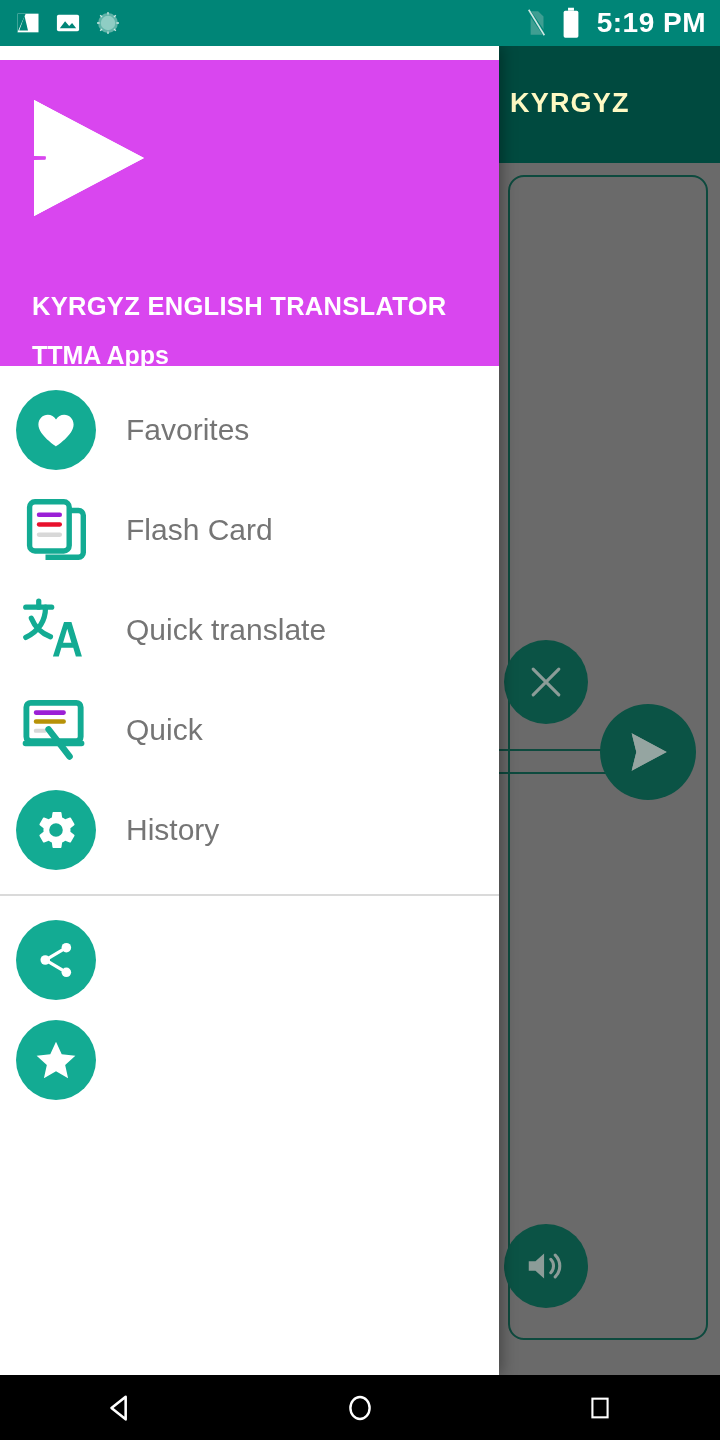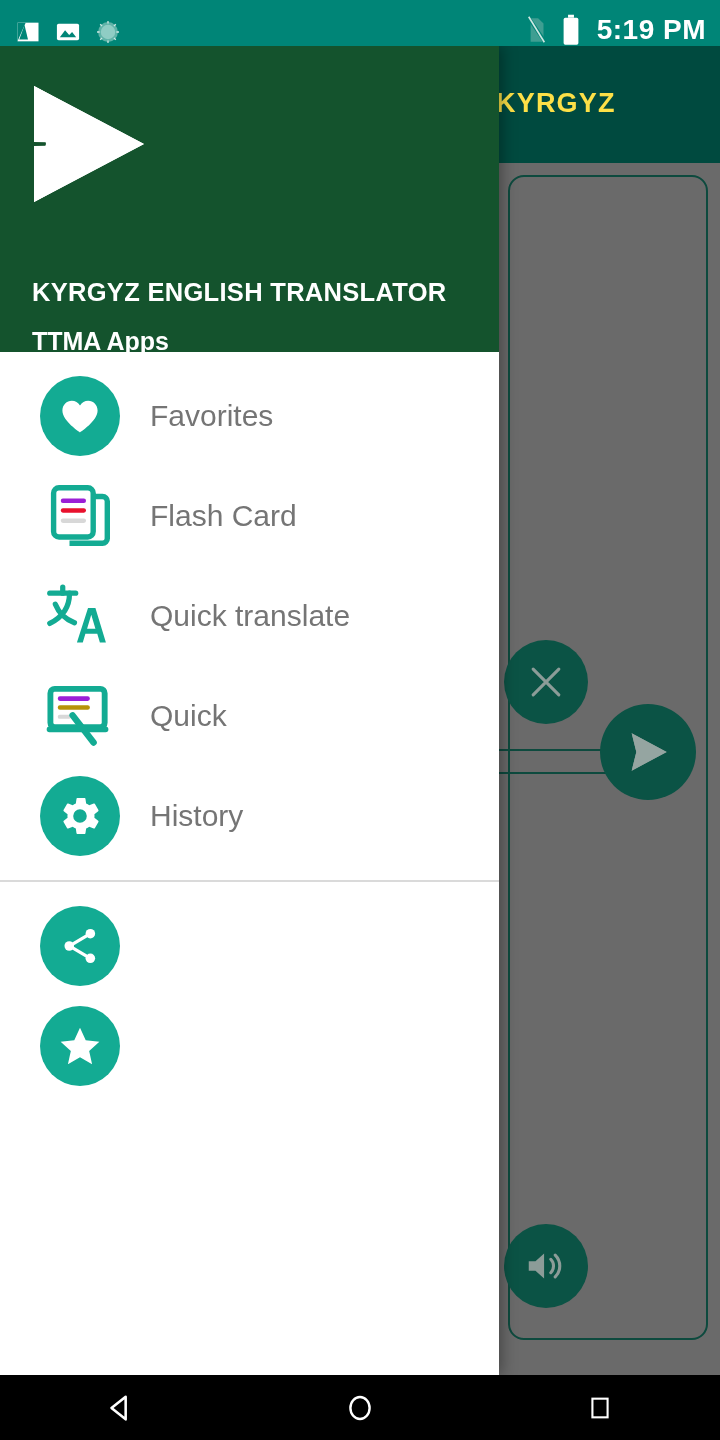--- a/index.html
+++ b/index.html
@@ -14,23 +14,23 @@
   
   #bg-activity {
     position:absolute; left:0; top:0; width:720px; height:1375px;
     background:#6a6a6a;
   }
   #bg-toolbar {
     position:absolute; left:0; top:46px; width:720px; height:117px;
     background:#004a3f;
   }
   #bg-toolbar-title {
-    position:absolute; left:496px; top:88px;
+    position:absolute; left:510px; top:88px;
     font-size:27px; font-weight:bold; letter-spacing:1.2px;
-    color:#fde047;
+    color:#fef9c3;
   }
   #bg-card {
     position:absolute; left:508px; top:175px; width:200px; height:1165px;
     border:2px solid #0d4a3e; border-radius:16px;
   }
   .bg-divider {
     position:absolute; left:495px; width:135px; height:2px;
     background:#0d4a3e;
   }
   #bg-div-1 { top:749px; }
@@ -42,63 +42,64 @@
     display:flex; align-items:center; justify-content:center;
   }
   #bg-fab-clear { left:504px; top:640px; width:84px; height:84px; }
   #bg-fab-send  { left:600px; top:704px; width:96px; height:96px; }
   #bg-fab-speak { left:504px; top:1224px; width:84px; height:84px; }
 
   
   #status-bar {
     position:absolute; left:0; top:0; width:720px; height:46px;
     background:#008577;
-    display:flex; align-items:flex-end;
+    display:flex; align-items:center;
     padding:0 14px;
     z-index:50;
   }
   #status-left { display:flex; align-items:center; gap:12px; }
   #status-right { margin-left:auto; display:flex; align-items:center; gap:12px; }
   #status-time {
     color:#fff; font-size:28px; font-weight:bold; letter-spacing:0.5px;
     margin-left:4px;
   }
 
   
   #nav-drawer {
     position:absolute; left:0; top:46px; width:499px; height:1329px;
     background:#ffffff;
     z-index:40;
     box-shadow:3px 0 14px rgba(0,0,0,0.35);
     overflow:hidden;
   }
   #drawer-header {
     width:499px; height:306px;
-    background:#14532d;
+    background:#d946ef;
     position:relative;
+    margin-top:14px;
   }
   #drawer-logo { position:absolute; left:30px; top:36px; }
   #drawer-app-name {
     position:absolute; left:32px; top:232px;
     color:#ffffff; font-size:25.5px; font-weight:bold; letter-spacing:0.3px;
   }
   #drawer-app-subtitle {
     position:absolute; left:32px; top:281px;
     color:#ffffff; font-size:25px; font-weight:bold;
   }
 
   #drawer-menu-primary { padding-top:14px; }
   #drawer-divider {
     height:2px; background:#dadada; margin:14px 0 14px 0;
   }
 
   .menu-item {
     display:flex; align-items:center;
     height:100px;
-    padding-left:40px;
+    padding-left:16px;
     cursor:pointer;
   }
   .menu-icon {
     width:80px; height:80px;
     display:flex; align-items:center; justify-content:center;
     flex:0 0 80px;
   }
   .menu-icon .circle {
     width:80px; height:80px; border-radius:50%;
     background:#13ab93;

